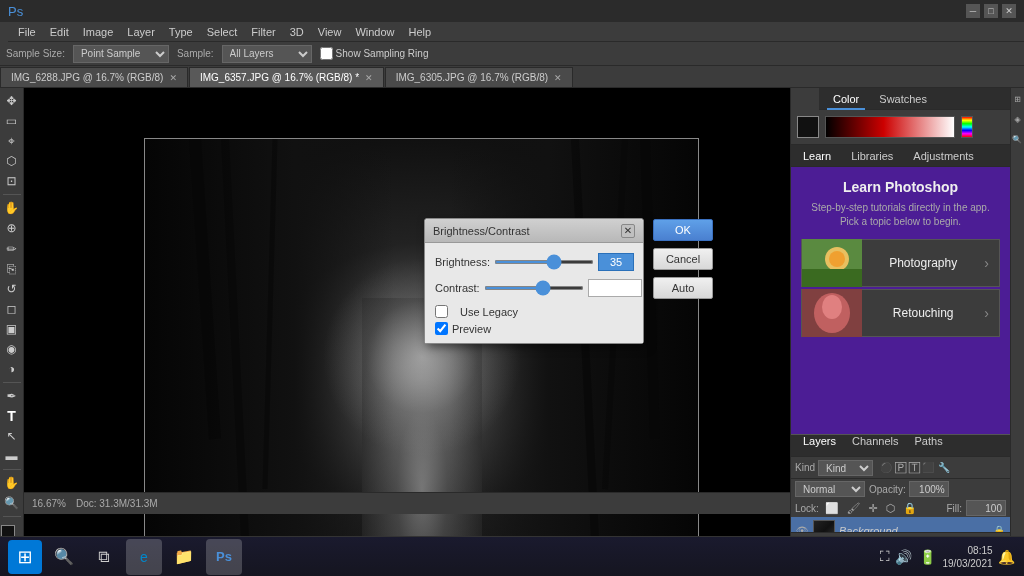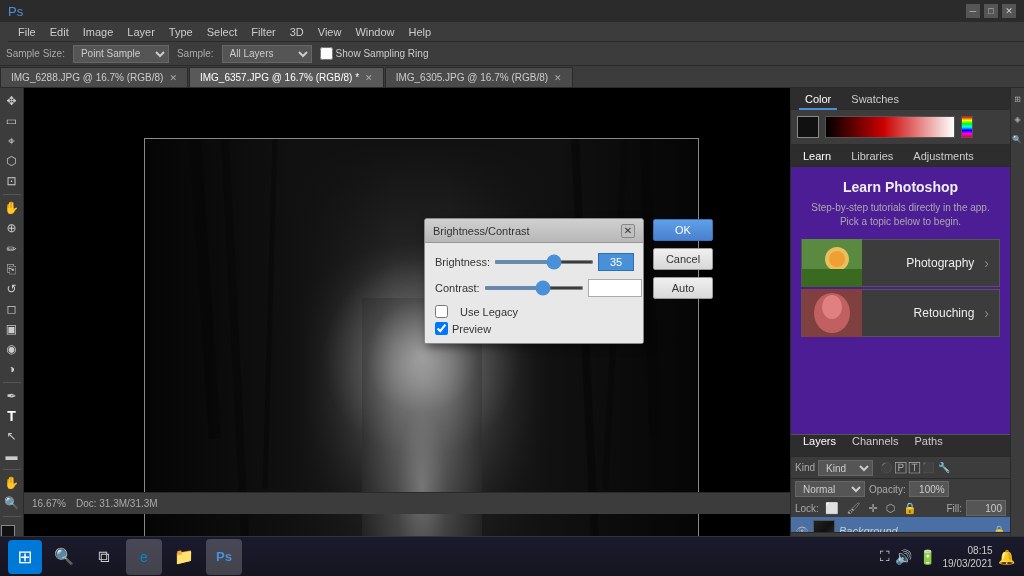--- a/index.html
+++ b/index.html
@@ -259,20 +259,21 @@
     }
     #color-panel-header {
       height: 22px;
       display: flex;
       align-items: center;
       background: #2d2d2d;
       border-bottom: 1px solid #2a2a2a;
       font-size: 11px;
       padding: 0 8px;
       gap: 8px;
+      margin-left: 28px;
     }
     .panel-tab {
       padding: 0 6px;
       height: 22px;
       line-height: 22px;
       cursor: pointer;
       color: #ccc;
       font-size: 11px;
     }
     .panel-tab.active { color: #fff; border-bottom: 2px solid #4a90d9; }
@@ -364,21 +365,21 @@
       background: linear-gradient(135deg, #e8c87a 0%, #d4a843 30%, #6a9b5c 60%, #3a7a3a 100%);
     }
     .learn-item-retouching {
       background: linear-gradient(135deg, #c89090 0%, #a06060 30%, #703030 60%, #401010 100%);
     }
     .learn-item-label {
       flex: 1;
       padding: 0 10px;
       font-size: 12px;
       color: #eee;
-      text-align: right;
+      text-align: center;
     }
     .learn-item-arrow {
       padding-right: 10px;
       color: #888;
       font-size: 14px;
     }
 
     
     #layers-panel {
       background: #3c3c3c;

